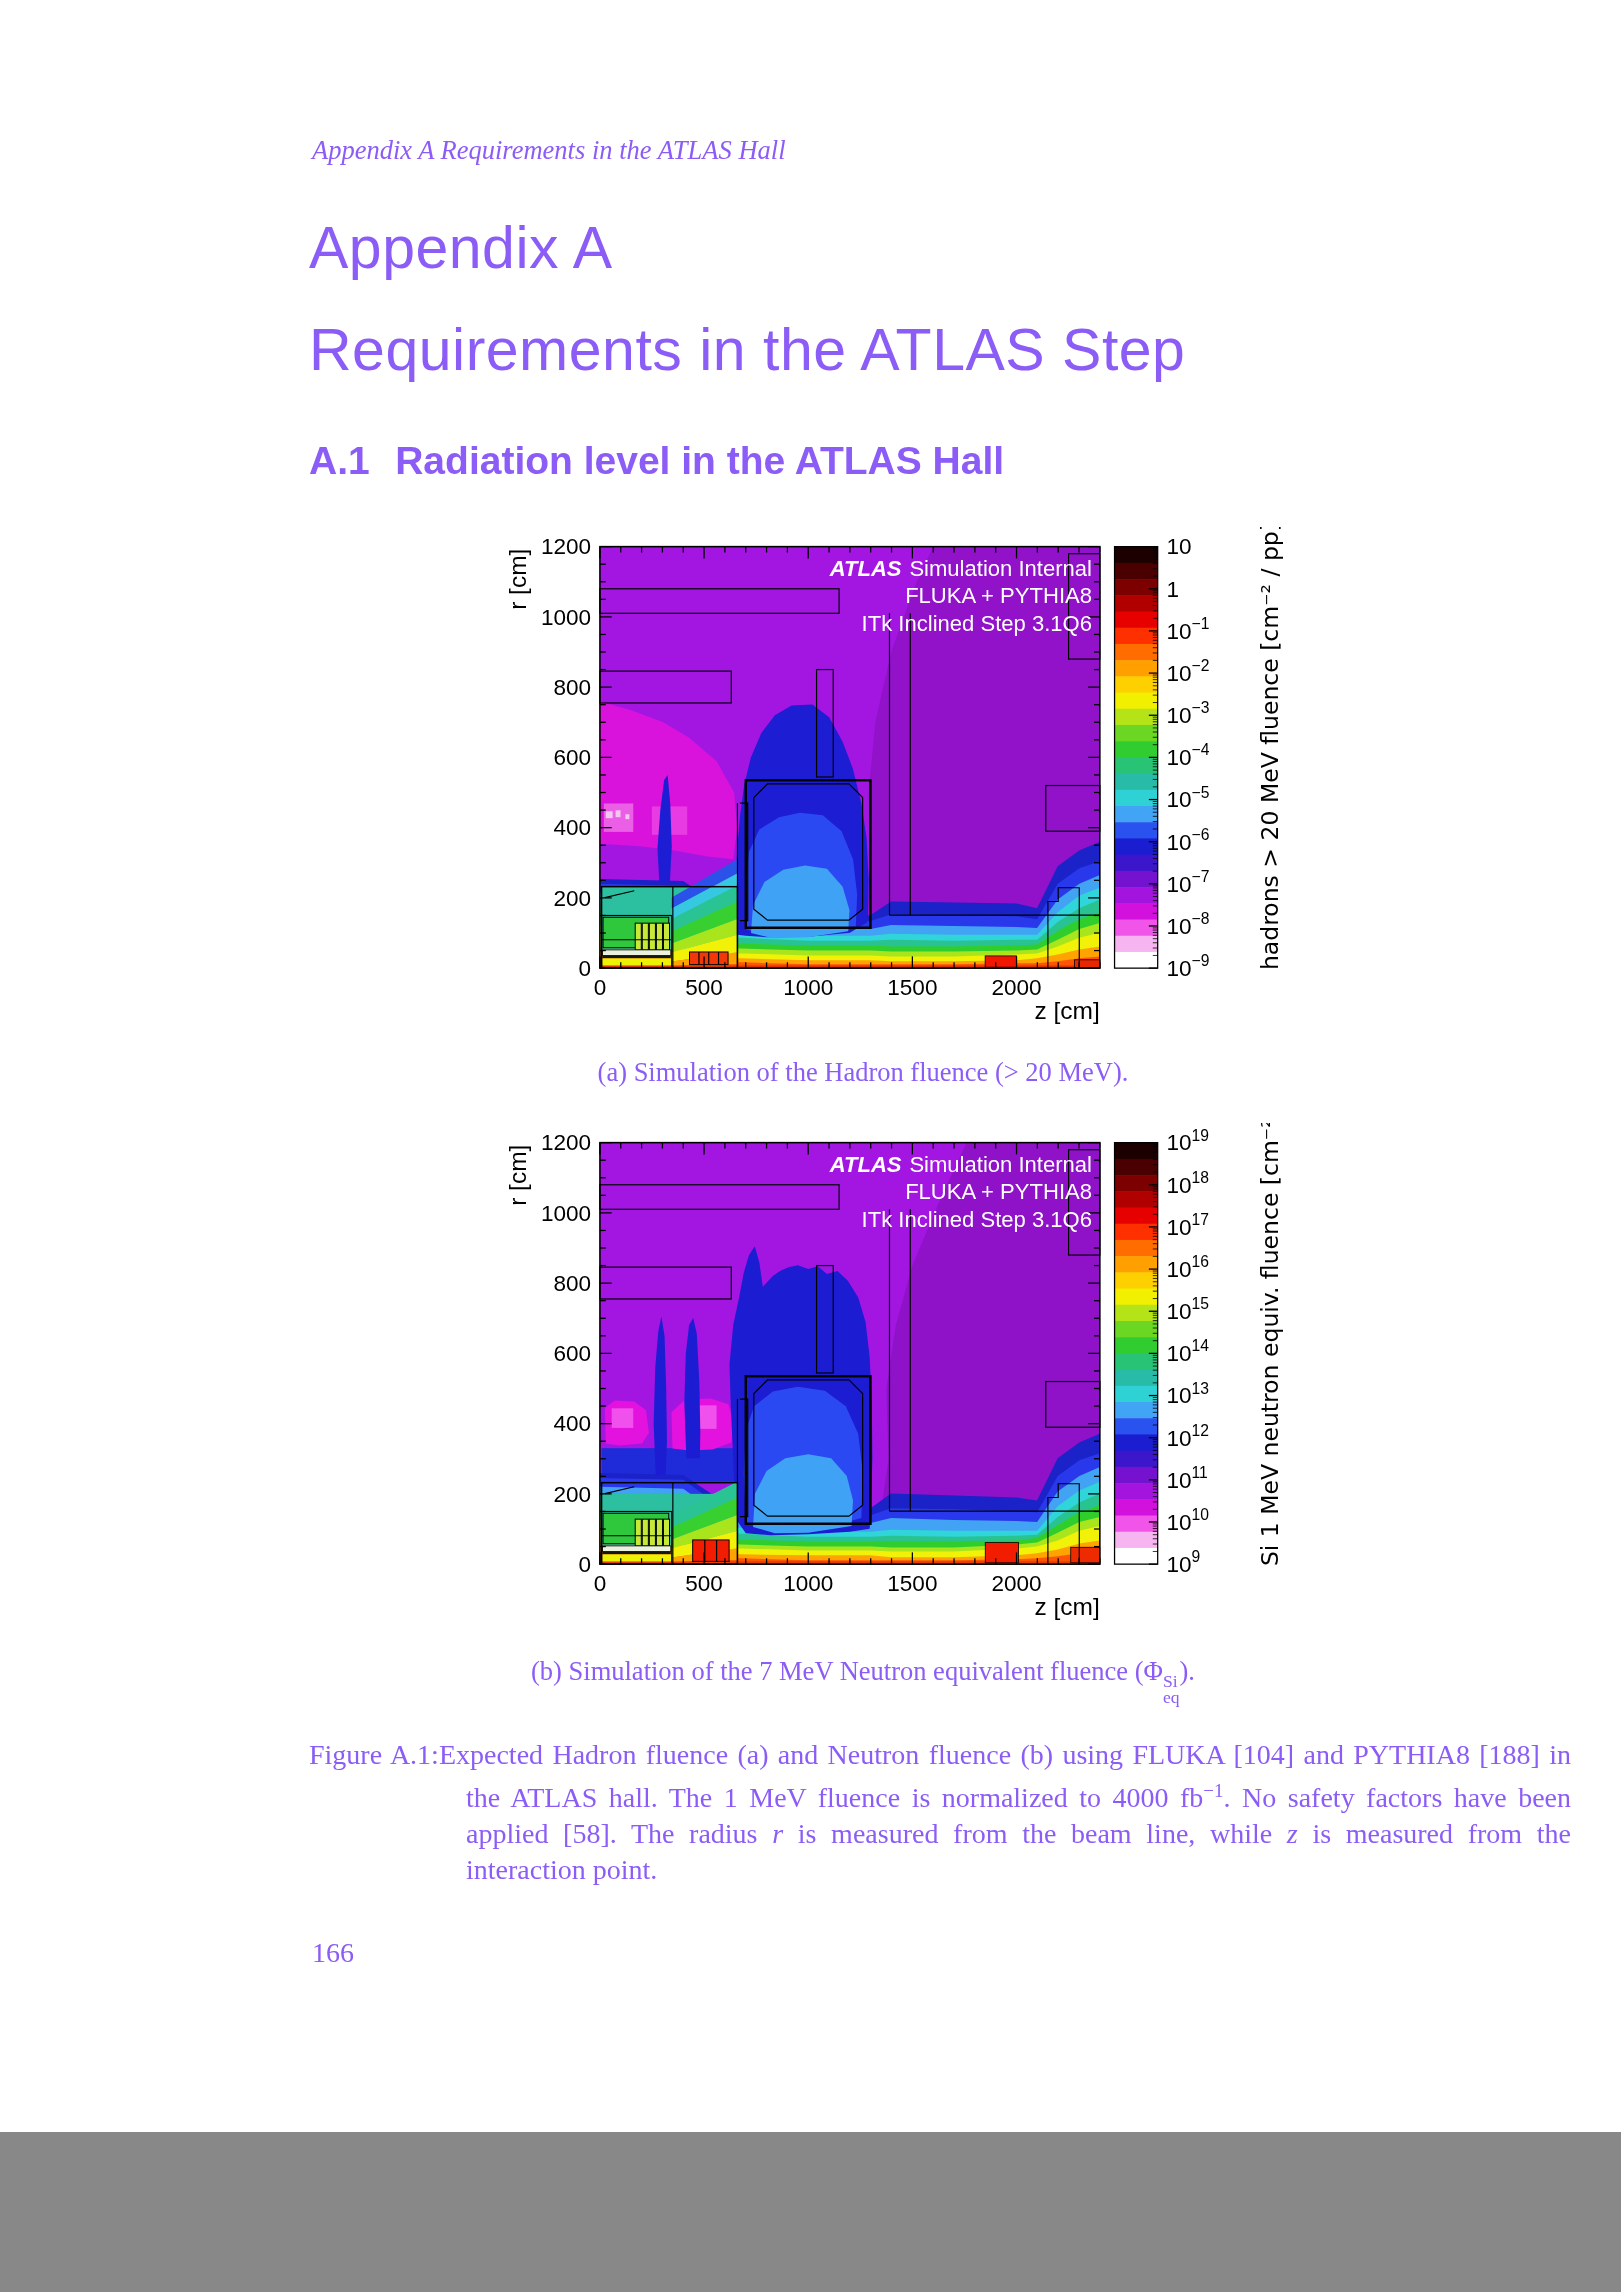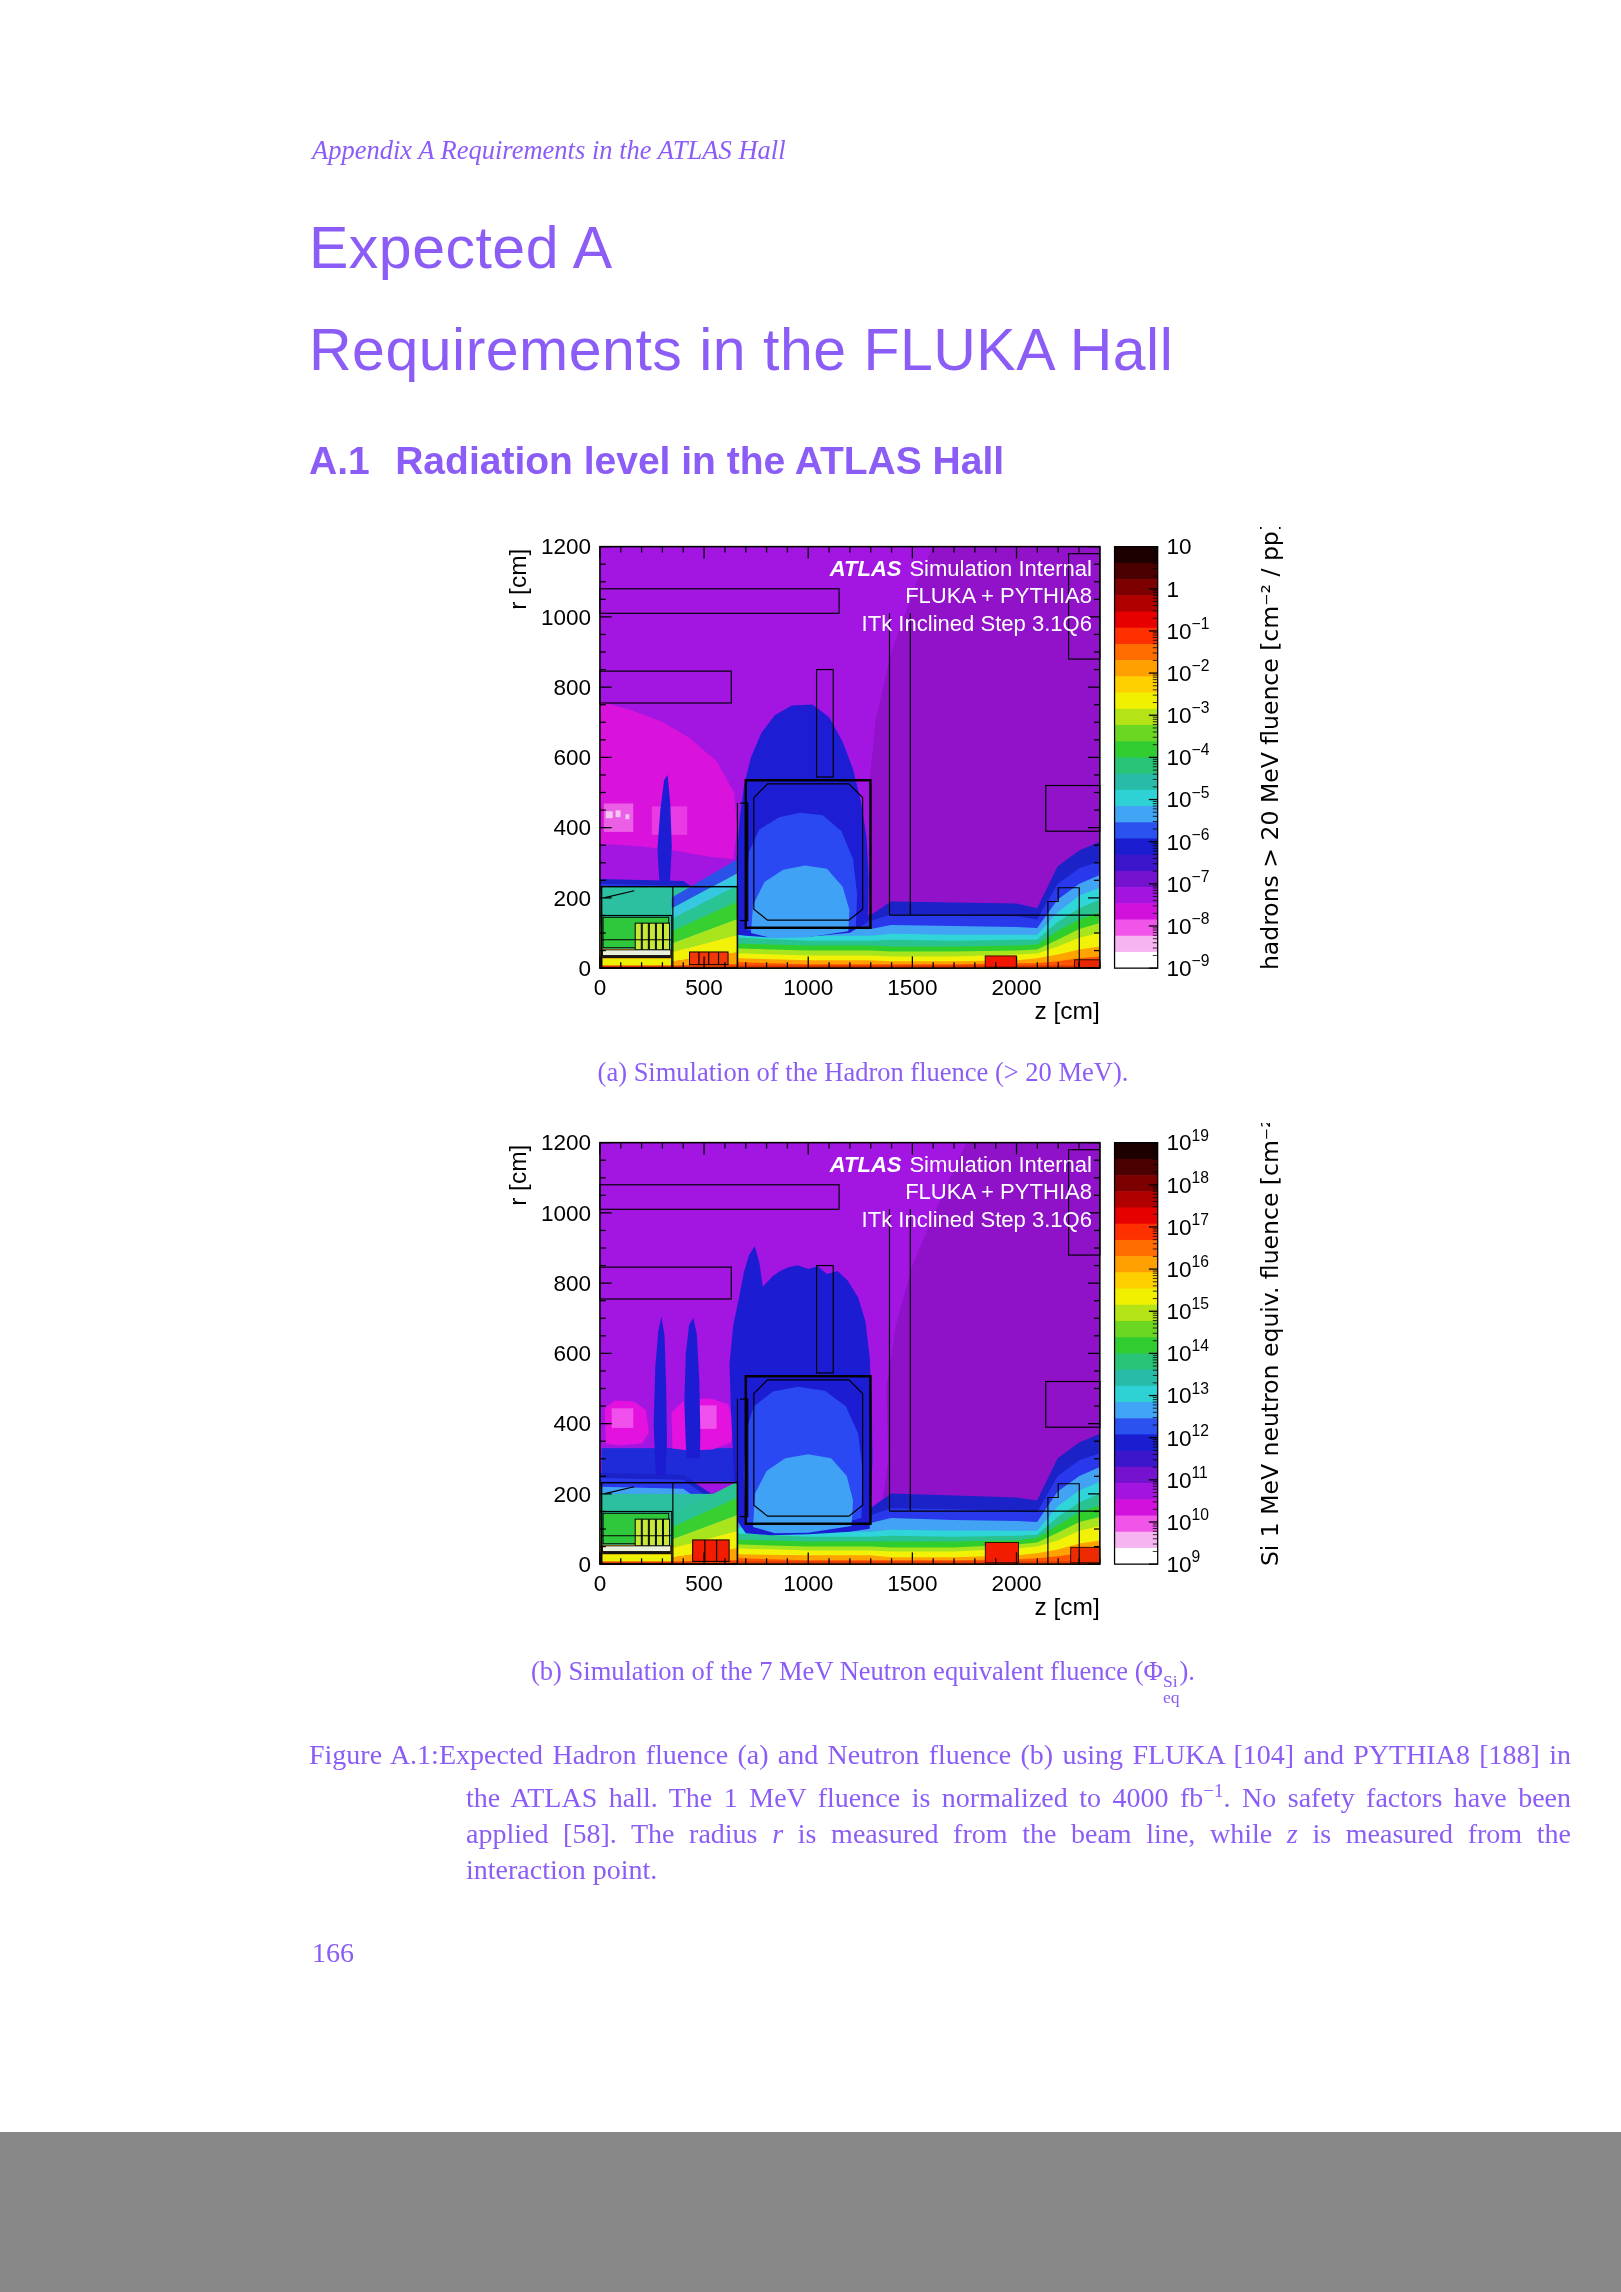--- a/index.html
+++ b/index.html
@@ -35,22 +35,22 @@
   .cblab{font-size:23px;}
   .cbtitle{font-size:24px;font-family:"DejaVu Sans",sans-serif;}
   .outlines path,.outlines rect{fill:none;stroke:#000;}
 </style>
 </head>
 <body>
 
 <div class="page">
 
   <div class="running-header">Appendix A  Requirements in the ATLAS Hall</div>
-  <h1 class="chapter l1">Expected A</h1>
-  <h1 class="chapter l2">Requirements in the FLUKA Hall</h1>
+  <h1 class="chapter l1">Appendix A</h1>
+  <h1 class="chapter l2">Requirements in the ATLAS Step</h1>
   <h2 class="section"><span>A.1</span><span class="st">Radiation level in the ATLAS Hall</span></h2>
 
   <svg class="figsvg a" viewBox="0 0 810 560">
     <g>
       <rect x="105" y="20" width="510" height="430" fill="#A316E2"></rect>
       <polygon points="377,407 381,342 379,271 386,199 402,128 428,56 445,20 615,20 615,407" fill="#9112C9"></polygon>
       <polygon points="105,178 137,187 169,199 196,215 224,239 242,271 245,307 241,339 215,336 181,330 148,326 122,324 105,323" fill="#DA13DC"></polygon>
       <rect x="109" y="282" width="30" height="29" fill="#EB5FE7"></rect>
       <rect x="158" y="285" width="36" height="29" fill="#E83BE4"></rect>
       <rect x="111" y="290" width="7" height="7" fill="#F6C6F2"></rect>

